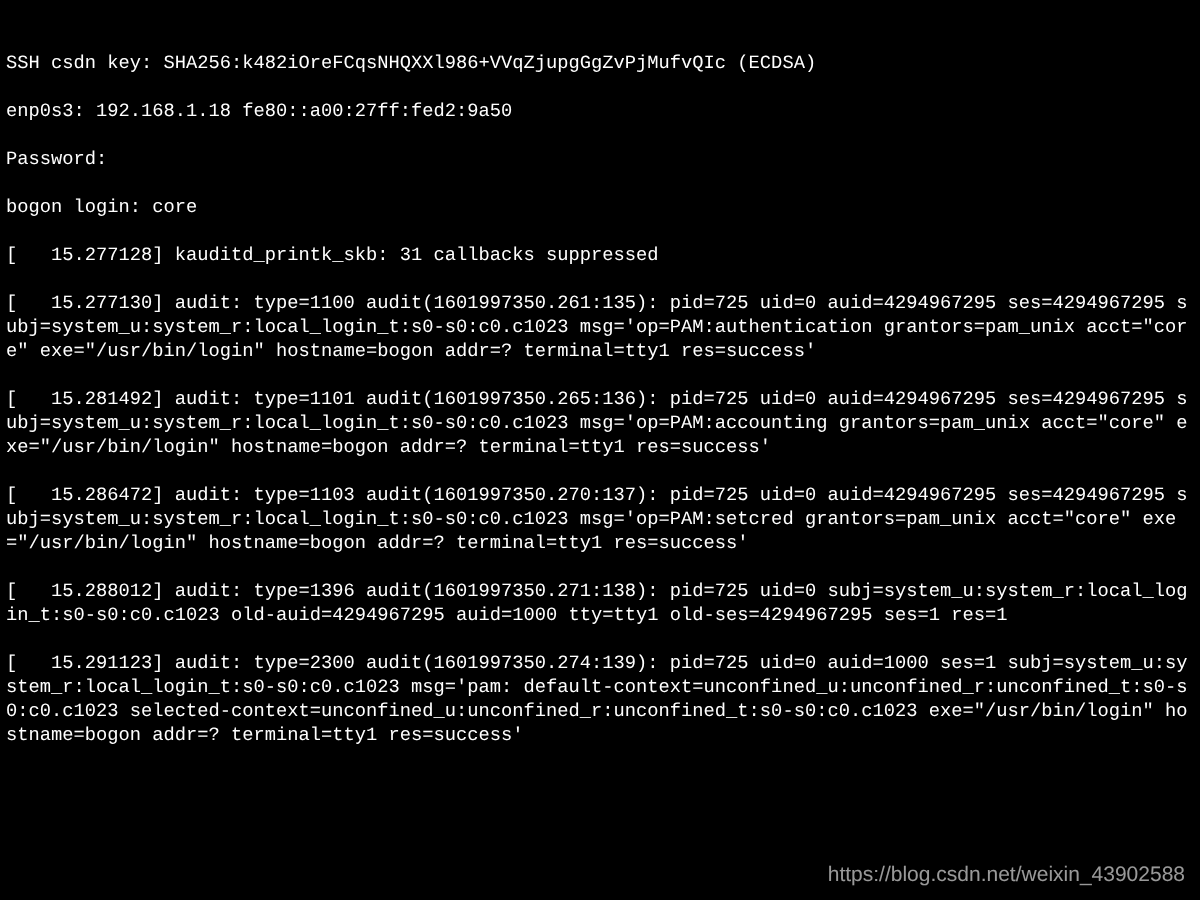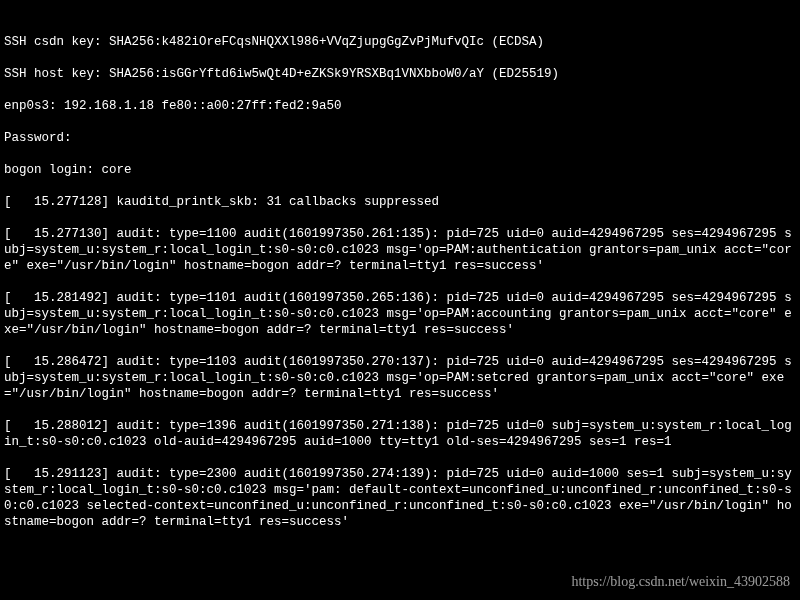--- a/index.html
+++ b/index.html
@@ -17,31 +17,30 @@
   #terminal {
     padding: 2px 4px;
     white-space: pre-wrap;
     word-break: break-all;
   }
   .watermark {
     position: absolute;
     bottom: 10px;
     right: 10px;
     color: rgba(255,255,255,0.6);
-    font-family: Liberation Serif, serif;
+    font-family: Liberation Sans, sans-serif;
     font-size: 14px;
   }
 </style>
 </head>
 <body>
 
 <div id="terminal">
 <div></div>
 <div>SSH csdn key: SHA256:k482iOreFCqsNHQXXl986+VVqZjupgGgZvPjMufvQIc (ECDSA)</div>
-<div>SSH host key: SHA256:isGGrYftd6iw5wQt4D+eZKSk9YRSXBq1VNXbboW0/aY (ED25519)</div>
 <div>enp0s3: 192.168.1.18 fe80::a00:27ff:fed2:9a50</div>
 <div>Password:</div>
 <div>bogon login: core</div>
 <div>[   15.277128] kauditd_printk_skb: 31 callbacks suppressed</div>
 <div>[   15.277130] audit: type=1100 audit(1601997350.261:135): pid=725 uid=0 auid=4294967295 ses=4294967295 subj=system_u:system_r:local_login_t:s0-s0:c0.c1023 msg='op=PAM:authentication grantors=pam_unix acct="core" exe="/usr/bin/login" hostname=bogon addr=? terminal=tty1 res=success'</div>
 <div>[   15.281492] audit: type=1101 audit(1601997350.265:136): pid=725 uid=0 auid=4294967295 ses=4294967295 subj=system_u:system_r:local_login_t:s0-s0:c0.c1023 msg='op=PAM:accounting grantors=pam_unix acct="core" exe="/usr/bin/login" hostname=bogon addr=? terminal=tty1 res=success'</div>
 <div>[   15.286472] audit: type=1103 audit(1601997350.270:137): pid=725 uid=0 auid=4294967295 ses=4294967295 subj=system_u:system_r:local_login_t:s0-s0:c0.c1023 msg='op=PAM:setcred grantors=pam_unix acct="core" exe="/usr/bin/login" hostname=bogon addr=? terminal=tty1 res=success'</div>
 <div>[   15.288012] audit: type=1396 audit(1601997350.271:138): pid=725 uid=0 subj=system_u:system_r:local_login_t:s0-s0:c0.c1023 old-auid=4294967295 auid=1000 tty=tty1 old-ses=4294967295 ses=1 res=1</div>
 <div>[   15.291123] audit: type=2300 audit(1601997350.274:139): pid=725 uid=0 auid=1000 ses=1 subj=system_u:system_r:local_login_t:s0-s0:c0.c1023 msg='pam: default-context=unconfined_u:unconfined_r:unconfined_t:s0-s0:c0.c1023 selected-context=unconfined_u:unconfined_r:unconfined_t:s0-s0:c0.c1023 exe="/usr/bin/login" hostname=bogon addr=? terminal=tty1 res=success'</div>
 

